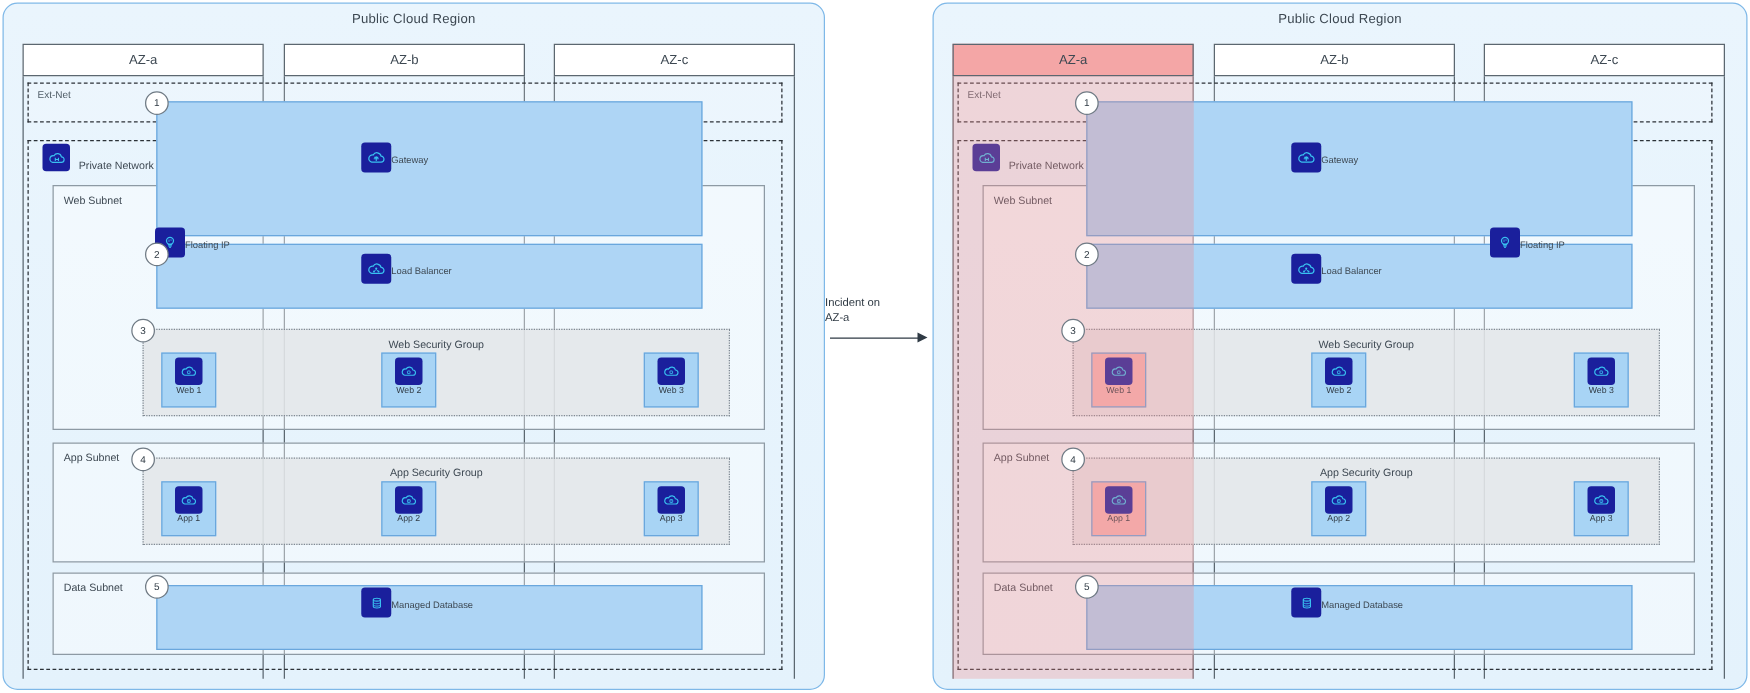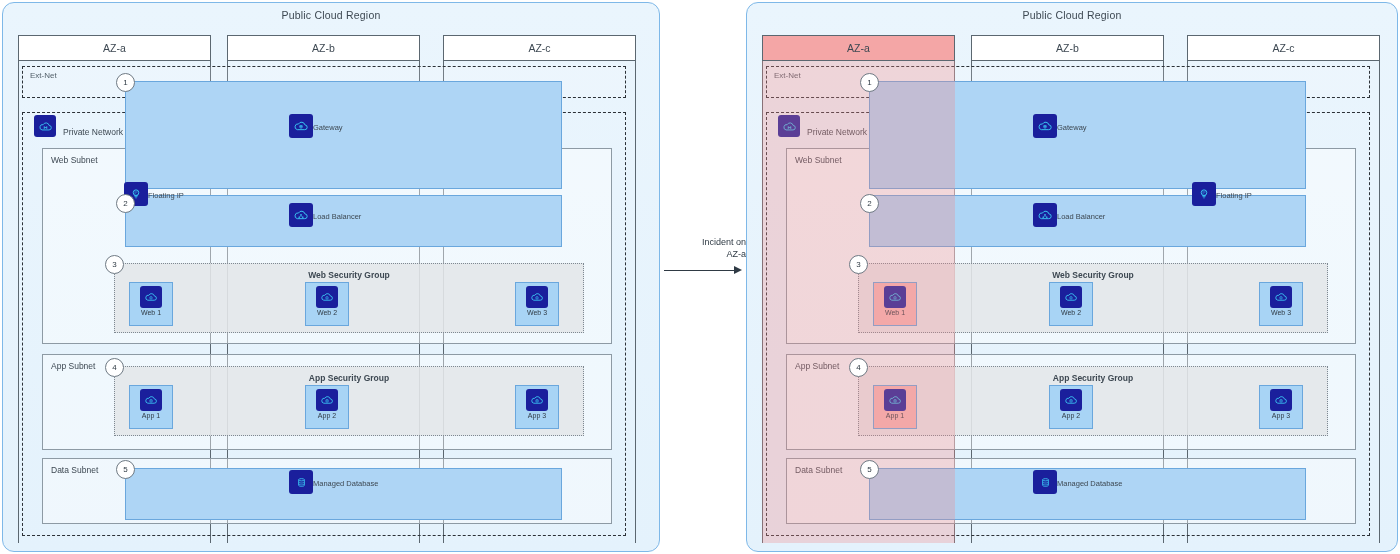--- a/index.html
+++ b/index.html
@@ -39,21 +39,21 @@
   .privnet{position:absolute;border:1.6px dashed #2b3137;box-sizing:border-box;}
   .privnet > .pn-lbl{position:absolute;top:14px;left:40px;font-size:8.5px;color:#3d4852;}
 
   
   .subnet{position:absolute;border:1px solid #8d9aa4;background:rgba(255,255,255,.42);
           box-sizing:border-box;}
   .subnet > .sn-lbl{position:absolute;top:6px;left:8px;font-size:8.5px;color:#3d4852;}
 
   
   .secgroup{position:absolute;border:1.3px dotted #7d8892;background:rgba(226,229,232,.82);
-            box-sizing:border-box;font-weight:bold;}
+            box-sizing:border-box;}
   .secgroup > .sg-lbl{position:absolute;top:6px;left:0;right:0;text-align:center;
                       font-size:8.5px;color:#3d4852;}
 
   
   .band{position:absolute;border:1px solid #6aa7dd;background:#aed5f5;box-sizing:border-box;}
 
   
   .tile{position:absolute;width:44px;height:44px;border:1.2px solid #6aa7dd;
         background:#a8d4f5;box-sizing:border-box;
         display:flex;flex-direction:column;align-items:center;justify-content:flex-start;
@@ -71,21 +71,21 @@
   .gl.sm{width:22px;height:22px;}
 
   
   .mark{position:absolute;width:17px;height:17px;border-radius:50%;
         border:1px solid #6f7a84;background:#ffffff;
         display:flex;align-items:center;justify-content:center;
         font-size:8px;color:#2f3a44;z-index:40;}
 
   
   .arrow-wrap{position:absolute;left:660px;top:236px;width:86px;height:60px;}
-  .arrow-cap{position:absolute;top:0;left:0;right:0;text-align:right;
+  .arrow-cap{position:absolute;top:0;left:0;right:0;text-align:left;
              font-size:9px;color:#2f3a44;line-height:12px;}
   .arrow-line{position:absolute;top:34px;left:4px;width:72px;height:1.2px;background:#2f3a44;}
   .arrow-head{position:absolute;top:30px;left:74px;width:0;height:0;
               border-top:4.5px solid transparent;border-bottom:4.5px solid transparent;
               border-left:8px solid #2f3a44;}
 </style>
 </head>
 <body>
 
 <div class="stage">

